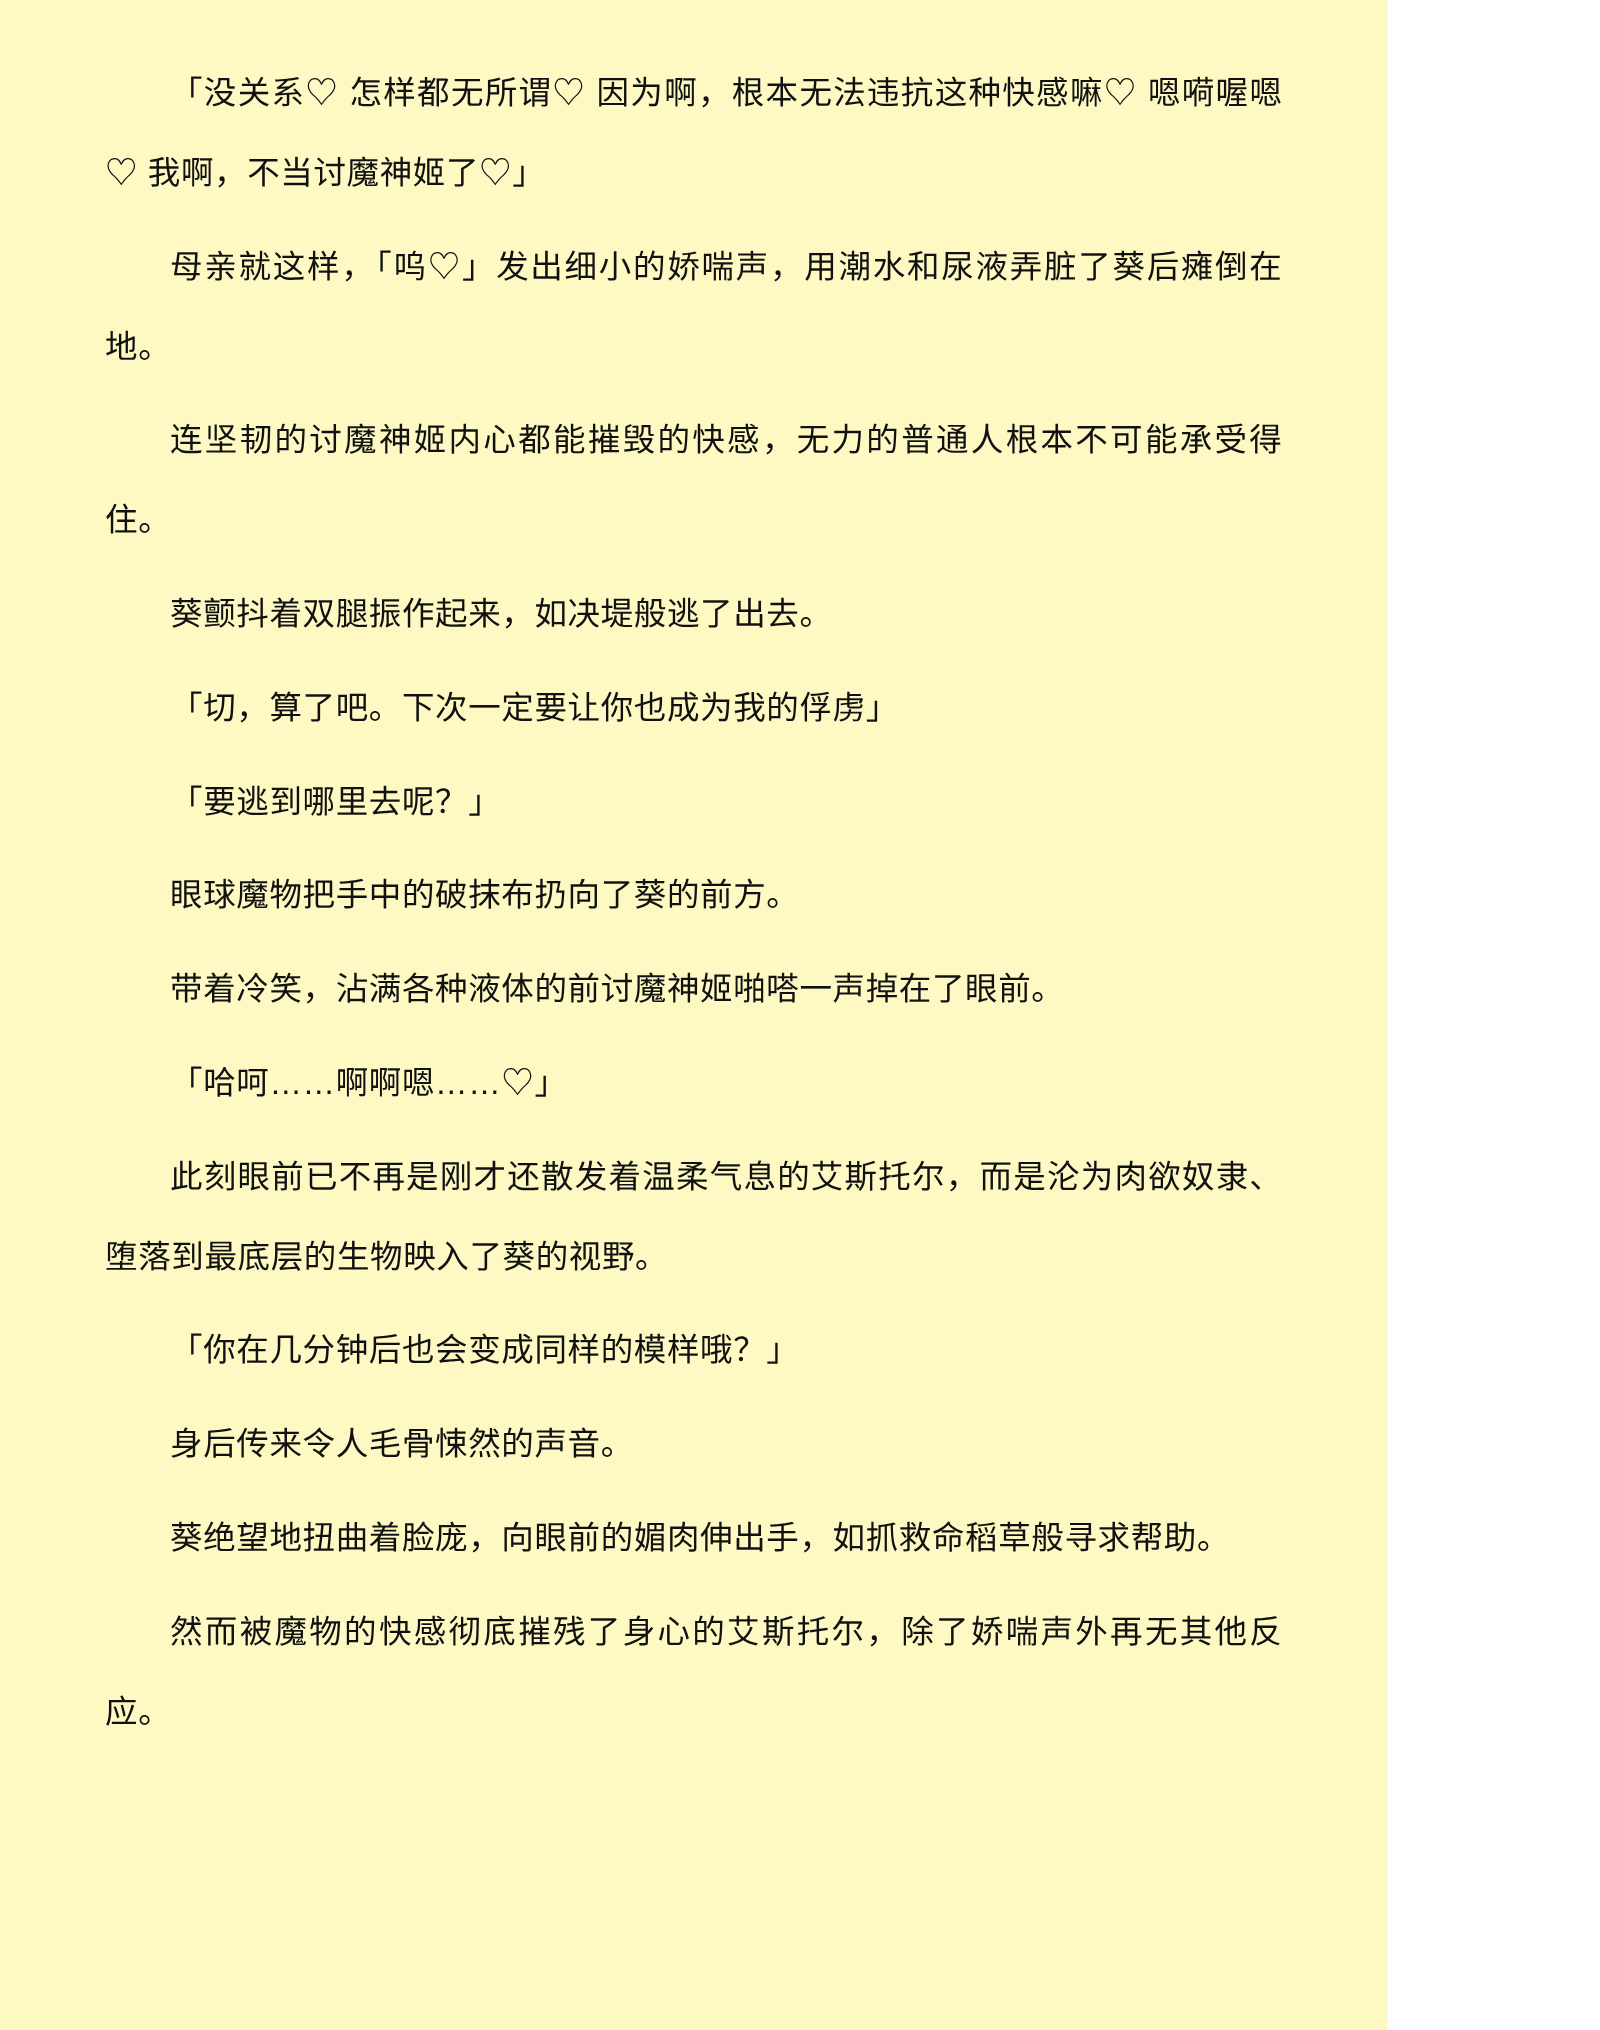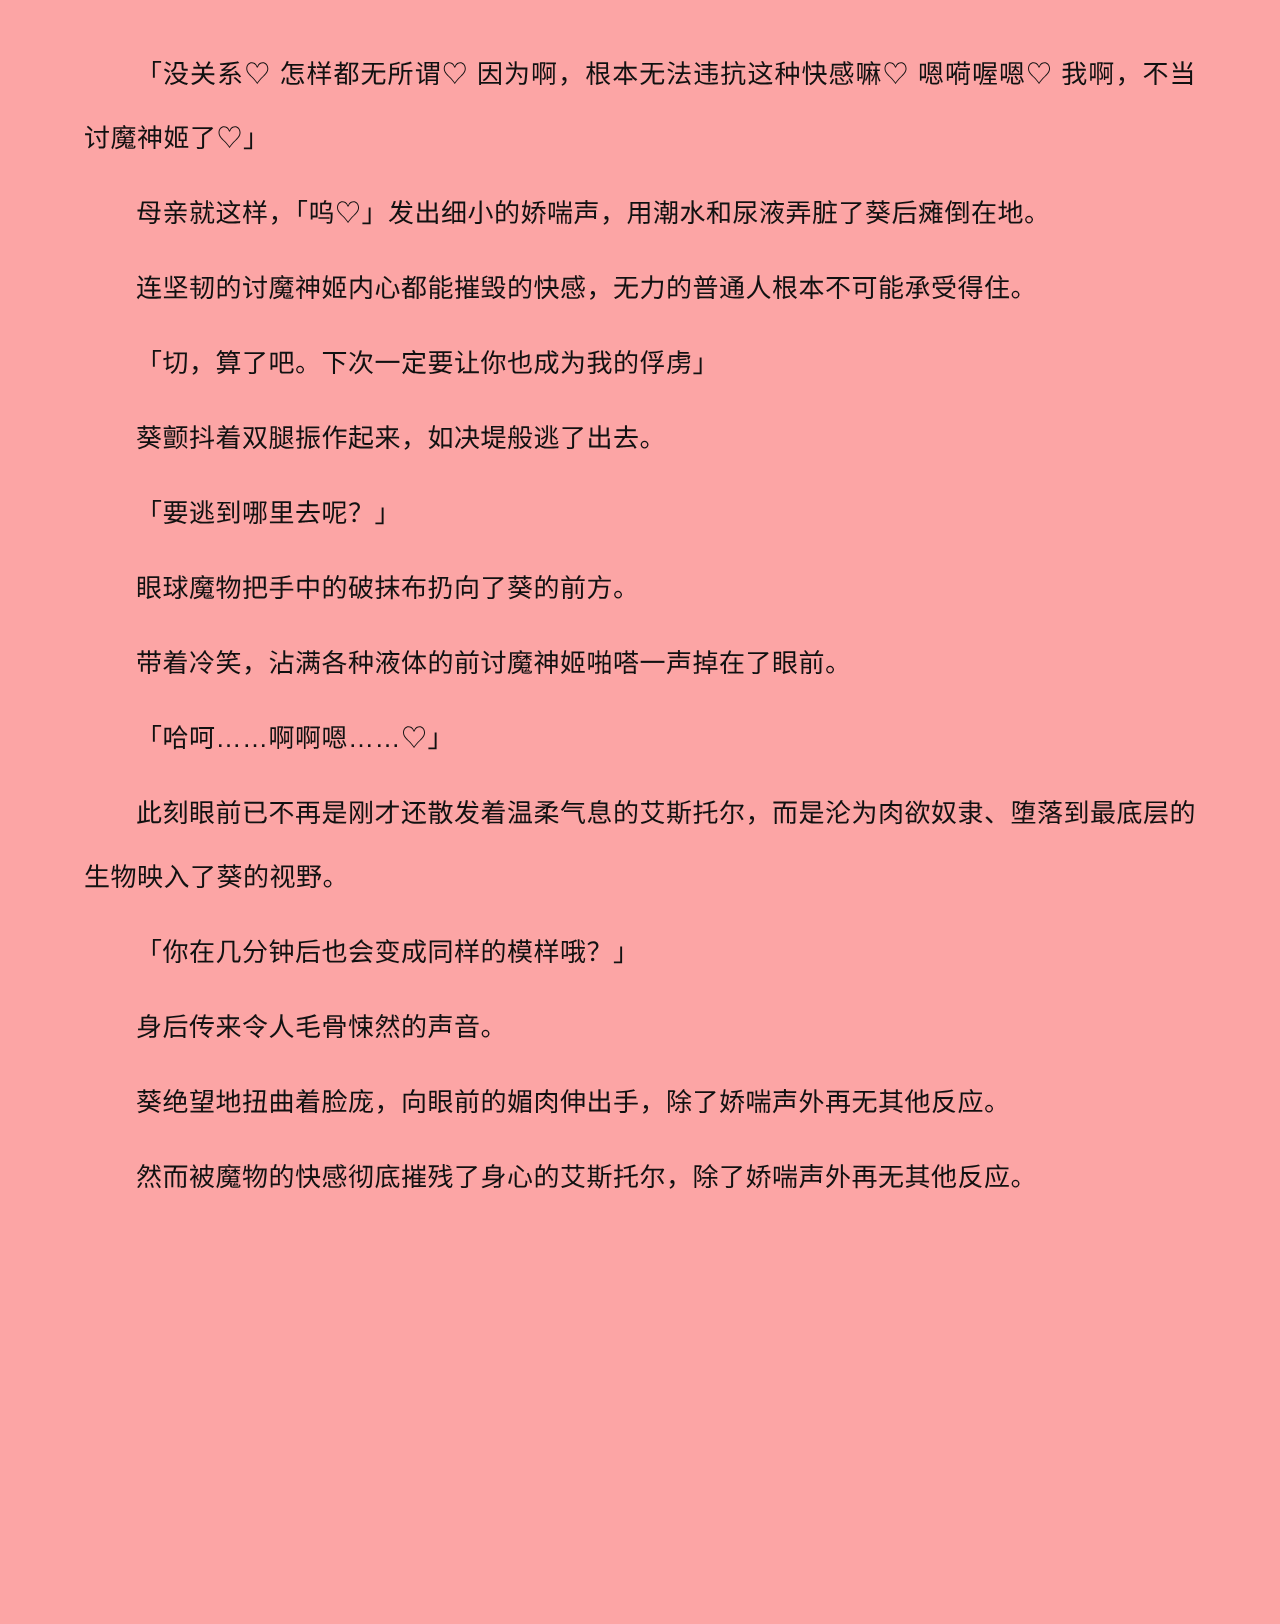--- a/index.html
+++ b/index.html
@@ -8,49 +8,49 @@
     background: #ffffff;
   }
   body {
     width: 1280px;
     height: 1624px;
     overflow: hidden;
     font-family: "Liberation Sans", sans-serif;
   }
   .page {
     box-sizing: border-box;
-    width: 1280px;
+    width: 1110px;
     min-height: 1624px;
     padding: 42px 84px 0 84px;
-    background: #fca5a5;
+    background: #fef9c3;
     color: #111111;
     font-size: 26px;
     line-height: 64px;
     text-align: justify;
     font-weight: 500;
   }
   .para {
     margin: 0 0 11px 0;
     text-indent: 2em;
     letter-spacing: 0.5px;
   }
 </style>
 </head>
 <body style="background: rgb(255, 255, 255);">
 
 <main class="page" style="color: rgb(17, 17, 17);">
   <div id="paragraph-container">
       <p class="para">「没关系♡ 怎样都无所谓♡ 因为啊，根本无法违抗这种快感嘛♡ 嗯嗬喔嗯♡ 我啊，不当讨魔神姬了♡」</p>
       <p class="para">母亲就这样，「呜♡」发出细小的娇喘声，用潮水和尿液弄脏了葵后瘫倒在地。</p>
       <p class="para">连坚韧的讨魔神姬内心都能摧毁的快感，无力的普通人根本不可能承受得住。</p>
+      <p class="para">葵颤抖着双腿振作起来，如决堤般逃了出去。</p>
       <p class="para">「切，算了吧。下次一定要让你也成为我的俘虏」</p>
-      <p class="para">葵颤抖着双腿振作起来，如决堤般逃了出去。</p>
       <p class="para">「要逃到哪里去呢？」</p>
       <p class="para">眼球魔物把手中的破抹布扔向了葵的前方。</p>
       <p class="para">带着冷笑，沾满各种液体的前讨魔神姬啪嗒一声掉在了眼前。</p>
       <p class="para">「哈呵……啊啊嗯……♡」</p>
       <p class="para">此刻眼前已不再是刚才还散发着温柔气息的艾斯托尔，而是沦为肉欲奴隶、堕落到最底层的生物映入了葵的视野。</p>
       <p class="para">「你在几分钟后也会变成同样的模样哦？」</p>
       <p class="para">身后传来令人毛骨悚然的声音。</p>
-      <p class="para">葵绝望地扭曲着脸庞，向眼前的媚肉伸出手，除了娇喘声外再无其他反应。</p>
+      <p class="para">葵绝望地扭曲着脸庞，向眼前的媚肉伸出手，如抓救命稻草般寻求帮助。</p>
       <p class="para">然而被魔物的快感彻底摧残了身心的艾斯托尔，除了娇喘声外再无其他反应。</p>
     </div>
 </main>
 
 </body></html>

